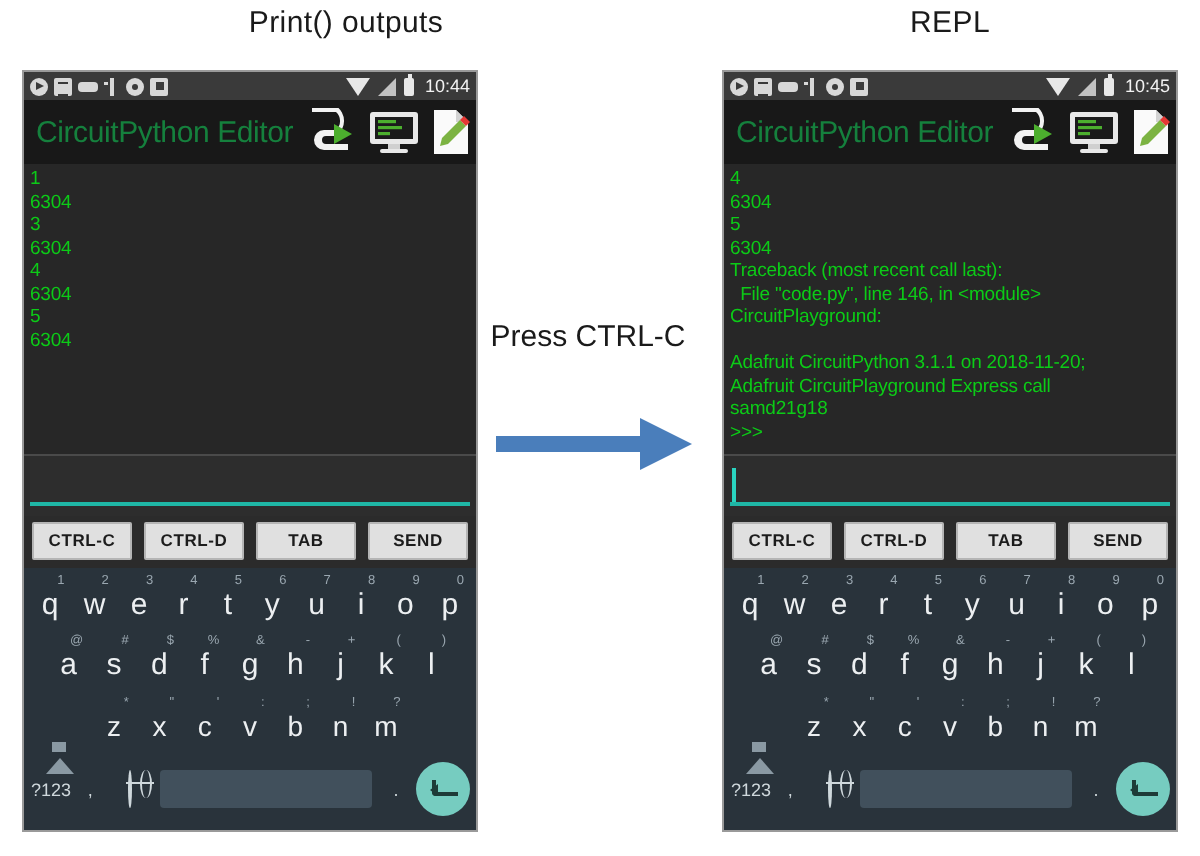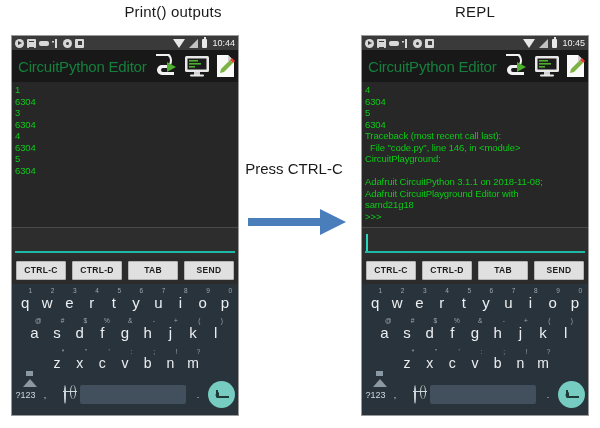--- a/index.html
+++ b/index.html
@@ -473,22 +473,22 @@
 
   <div class="terminal">
     <div class="term-line">4</div>
     <div class="term-line">6304</div>
     <div class="term-line">5</div>
     <div class="term-line">6304</div>
     <div class="term-line">Traceback (most recent call last):</div>
     <div class="term-line">  File "code.py", line 146, in &lt;module&gt;</div>
     <div class="term-line">CircuitPlayground:</div>
     <div class="term-line term-spacer"></div>
-    <div class="term-line">Adafruit CircuitPython 3.1.1 on 2018-11-08;</div>
-    <div class="term-line">Adafruit CircuitPlayground Editor with</div>
+    <div class="term-line">Adafruit CircuitPython 3.1.1 on 2018-11-20;</div>
+    <div class="term-line">Adafruit CircuitPlayground Express call</div>
     <div class="term-line">samd21g18</div>
     <div class="term-line">&gt;&gt;&gt;</div>
   </div>
 
   <div class="inputzone">
     <div class="input-field">
       <span class="caret"></span>
     </div>
   </div>
 

